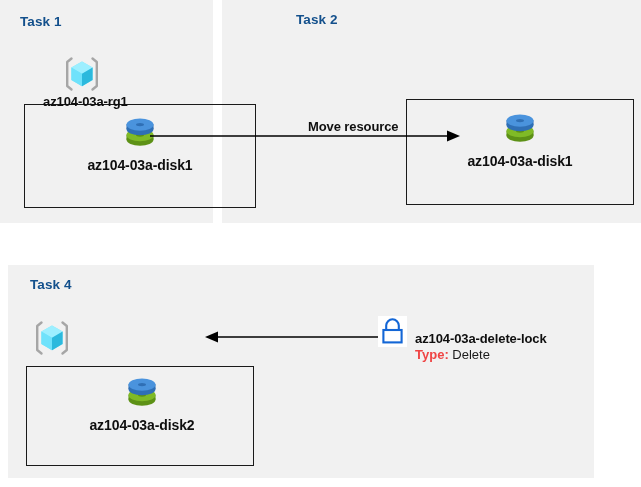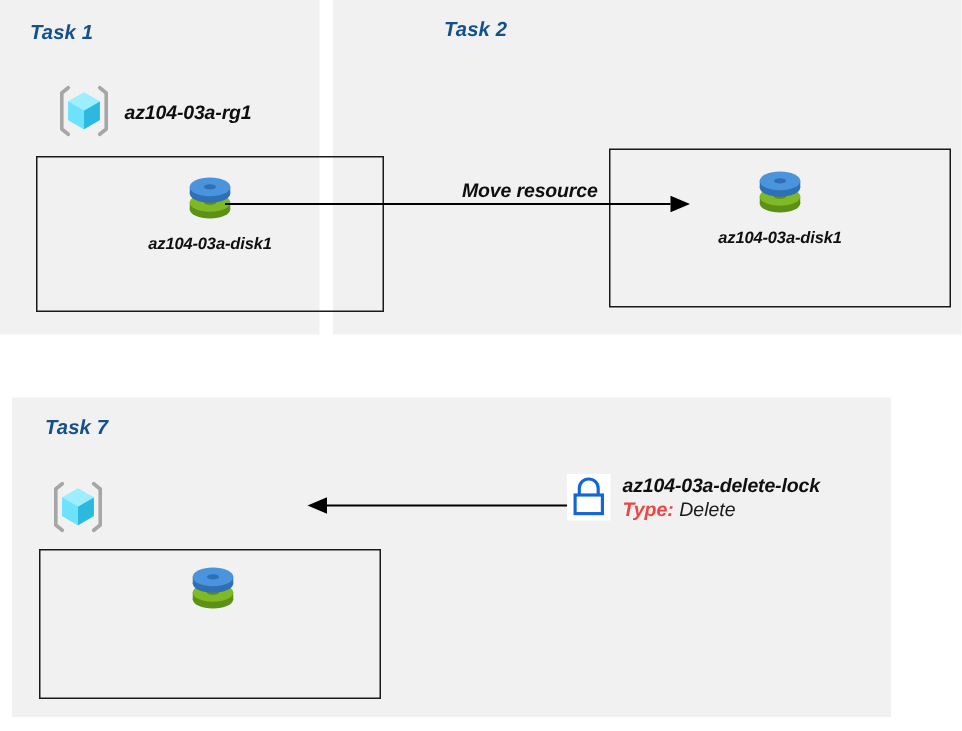--- a/index.html
+++ b/index.html
@@ -13,21 +13,20 @@
     position: relative;
     overflow: hidden;
     font-family: "Liberation Sans", sans-serif;
     -webkit-font-smoothing: antialiased;
   }
   .canvas {
     position: absolute;
     inset: 0;
     width: 641px;
     height: 487px;
-    font-style: italic;
   }
 
   
   .panel {
     position: absolute;
     background: #f1f1f1;
   }
   #panel-task1 { left: 0px;   top: 0px;   width: 213px; height: 223px; }
   #panel-task2 { left: 222px; top: 0px;   width: 419px; height: 223px; }
   #panel-task3 { left: 8px;   top: 265px; width: 586px; height: 213px; }
@@ -54,20 +53,21 @@
   #box-disk1 { left: 24px;  top: 104px; width: 232px; height: 104px; }
   #box-disk2 { left: 406px; top: 99px;  width: 228px; height: 106px; }
   #box-disk3 { left: 26px;  top: 366px; width: 228px; height: 100px; }
 
   
   .rg-node {
     position: absolute;
     display: flex;
     align-items: center;
     white-space: nowrap;
+    flex-direction: column;
   }
   #rg-node-1 { left: 36px;  top: 54px; }
   #rg-node-2 { left: 407px; top: 52px; }
   #rg-node-3 { left: 32px;  top: 318px; }
 
   .rg-icon { width: 40px; height: 40px; display: block; flex: 0 0 auto; }
   .rg-label {
     font-size: 13px;
     font-weight: bold;
     color: #0f0f0f;
@@ -82,21 +82,21 @@
     flex-direction: column;
     align-items: center;
     white-space: nowrap;
   }
   #disk-node-1 { left: 78px;  top: 114px; width: 124px; }
   #disk-node-2 { left: 458px; top: 110px; width: 124px; }
   #disk-node-3 { left: 80px;  top: 374px; width: 124px; }
 
   .disk-icon { width: 42px; height: 40px; display: block; }
   .disk-label {
-    font-size: 11px;
+    font-size: 14px;
     font-weight: bold;
     color: #0f0f0f;
     margin-top: 3px;
     letter-spacing: -0.1px;
   }
 
   
   #lock-node {
     position: absolute;
     left: 378px;
@@ -106,21 +106,21 @@
     white-space: nowrap;
   }
   .lock-icon-wrap {
     width: 29px;
     height: 31px;
     background: #ffffff;
     flex: 0 0 auto;
     display: block;
   }
   .lock-icon { width: 29px; height: 31px; display: block; }
-  .lock-text { margin-left: 8px; line-height: 1.24; }
+  .lock-text { margin-left: 8px; line-height: 1.24; margin-top: 15px; }
   .lock-title {
     font-size: 13px;
     font-weight: bold;
     color: #0f0f0f;
     letter-spacing: -0.1px;
     display: block;
   }
   .lock-type { font-size: 13px; color: #1a1a1a; display: block; }
   .lock-type-key { font-weight: bold; color: #ef4444; }
   .lock-type-val { font-weight: normal; }
@@ -147,21 +147,21 @@
 <body>
 
 <div class="canvas">
 
   <div class="panel" id="panel-task1"></div>
   <div class="panel" id="panel-task2"></div>
   <div class="panel" id="panel-task3"></div>
 
   <div class="panel-title" id="title-task1">Task 1</div>
   <div class="panel-title" id="title-task2">Task 2</div>
-  <div class="panel-title" id="title-task3">Task 7</div>
+  <div class="panel-title" id="title-task3">Task 4</div>
 
   <div class="res-box" id="box-disk1"></div>
   <div class="res-box" id="box-disk2"></div>
   <div class="res-box" id="box-disk3"></div>
 
   <div class="rg-node" id="rg-node-1">
     <span class="rg-icon-wrap">
       <svg class="rg-icon" viewBox="0 0 40 40" xmlns="http://www.w3.org/2000/svg">
         <path d="M9.5 4.5 L5.2 8.0 L5.2 32.0 L9.5 35.5" fill="none" stroke="#a6a6a6" stroke-width="2.4" stroke-linecap="round" stroke-linejoin="round"></path>
         <path d="M30.5 4.5 L34.8 8.0 L34.8 32.0 L30.5 35.5" fill="none" stroke="#a6a6a6" stroke-width="2.4" stroke-linecap="round" stroke-linejoin="round"></path>
@@ -226,20 +226,21 @@
         <ellipse cx="21" cy="25.5" rx="13.5" ry="6.2" fill="#5d9116"></ellipse>
         <rect x="7.5" y="20.6" width="27" height="5" fill="#5d9116"></rect>
         <ellipse cx="21" cy="21.0" rx="13.5" ry="6.2" fill="#7fba26"></ellipse>
         <ellipse cx="21" cy="21.0" rx="4.0" ry="1.7" fill="#5d9116"></ellipse>
         <ellipse cx="21" cy="15.0" rx="13.5" ry="6.2" fill="#2f6fb5"></ellipse>
         <rect x="7.5" y="10.2" width="27" height="5" fill="#2f6fb5"></rect>
         <ellipse cx="21" cy="10.6" rx="13.5" ry="6.2" fill="#4a93dd"></ellipse>
         <ellipse cx="21" cy="10.6" rx="4.0" ry="1.7" fill="#2f6fb5"></ellipse>
       </svg>
     </span>
+    <span class="disk-label">az104-03a-disk2</span>
   </div>
 
   <svg class="arrow-svg" id="arrow-move" viewBox="0 0 320 30" xmlns="http://www.w3.org/2000/svg">
     <line class="arrow-line" x1="0" y1="16" x2="297" y2="16"></line>
     <polygon class="arrow-head" points="297,10.5 310,16 297,21.5"></polygon>
   </svg>
   <div class="arrow-label" id="label-move-resource">Move resource</div>
 
   <svg class="arrow-svg" id="arrow-lock" viewBox="0 0 180 22" xmlns="http://www.w3.org/2000/svg">
     <line class="arrow-line" x1="180" y1="11" x2="13" y2="11"></line>

